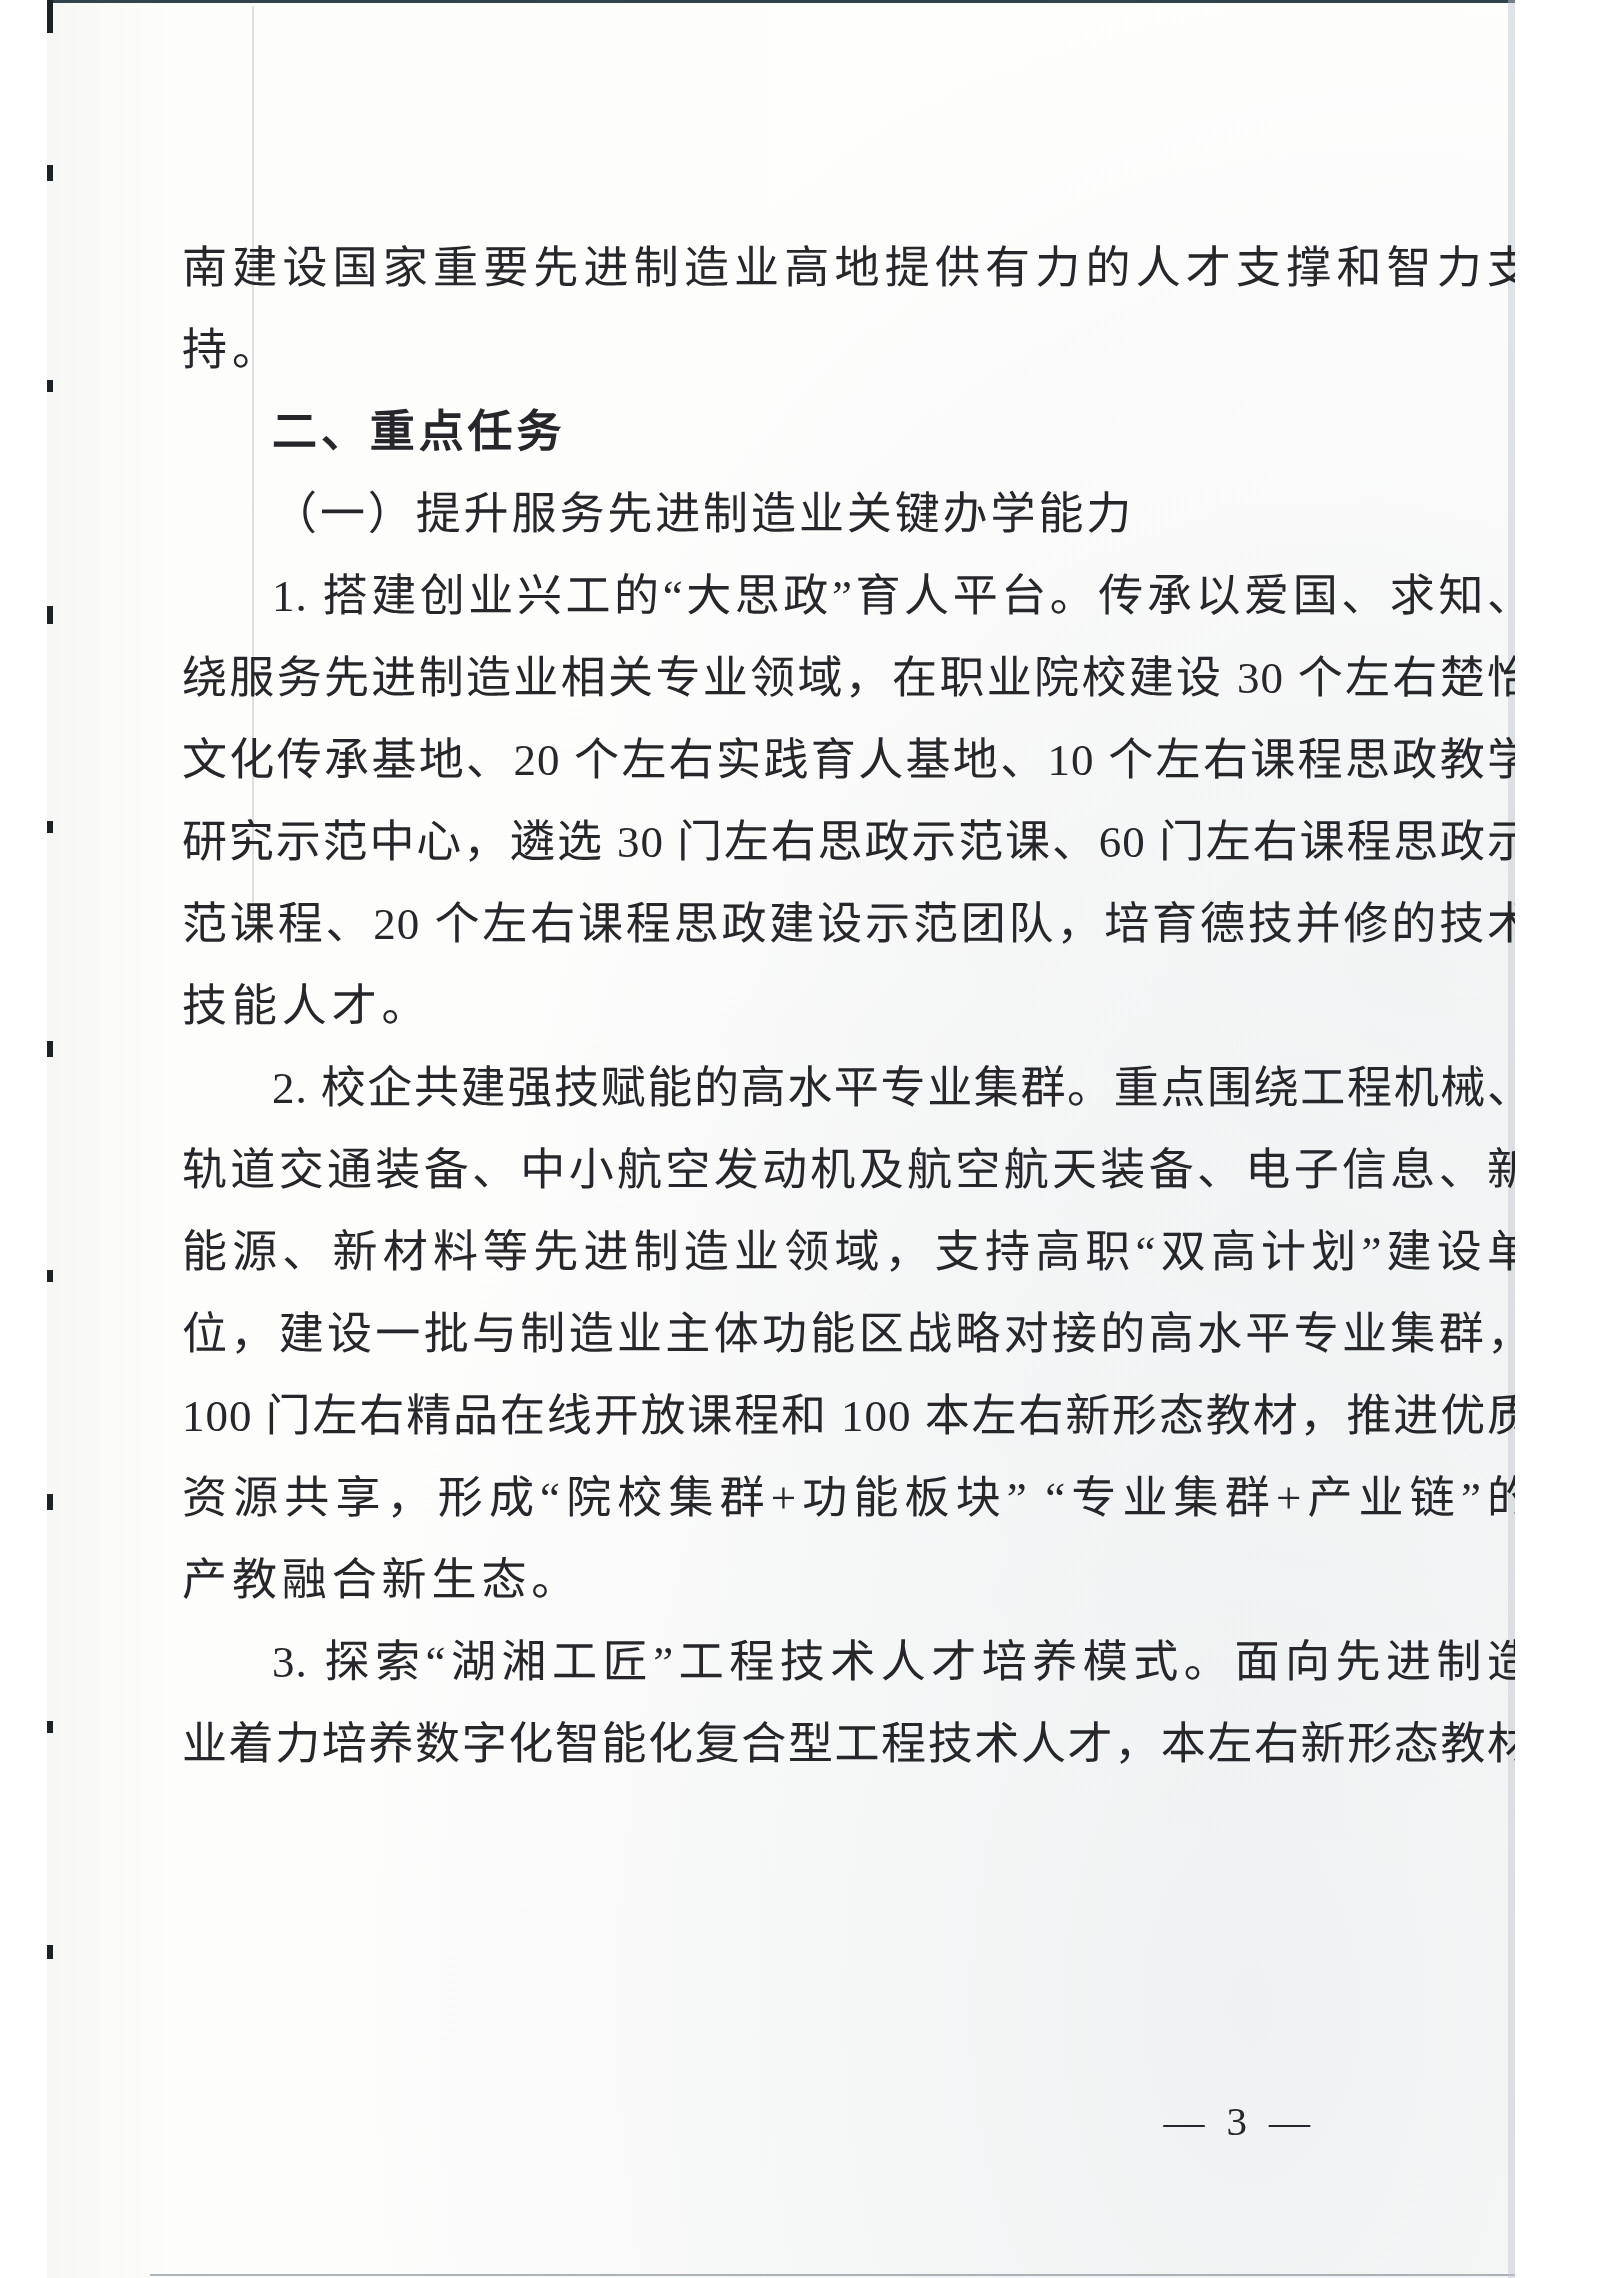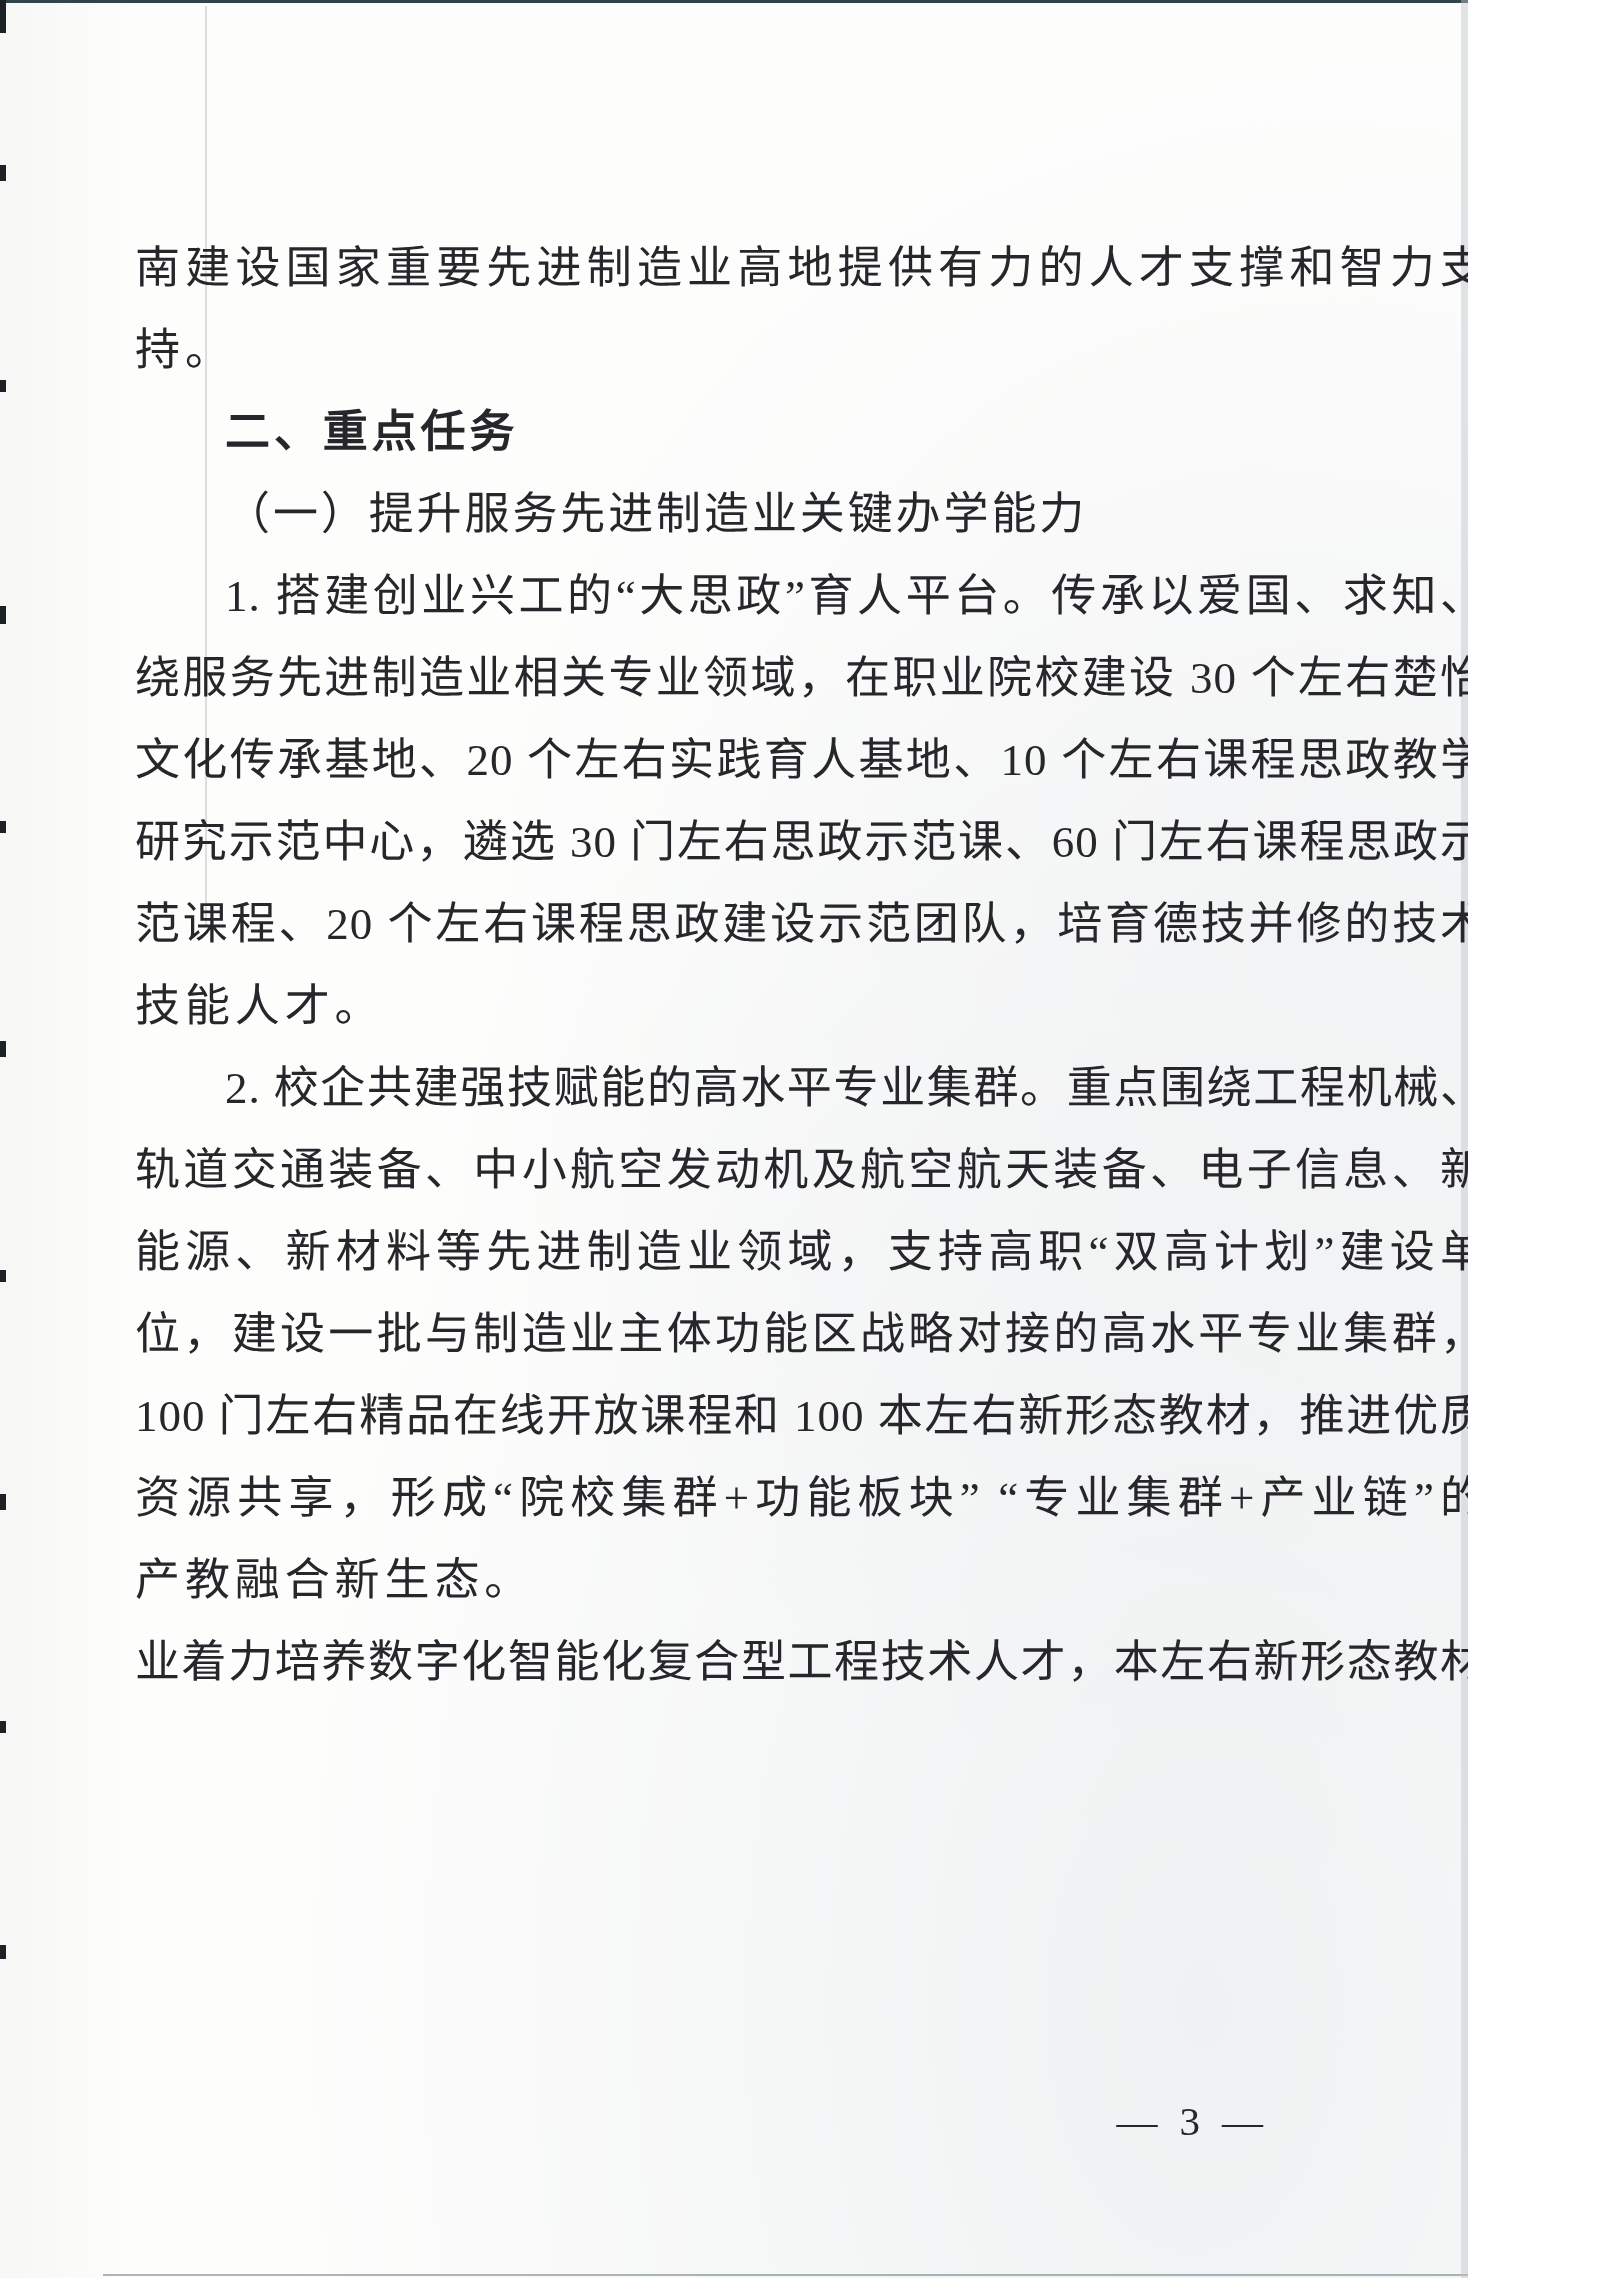--- a/index.html
+++ b/index.html
@@ -6,20 +6,21 @@
   .page{
     position:relative;
     width:1468px;height:2279px;
     background:
       radial-gradient(ellipse at 82% 88%, rgba(205,212,218,0.30), rgba(205,212,218,0) 55%),
       radial-gradient(ellipse at 95% 40%, rgba(215,220,224,0.22), rgba(215,220,224,0) 50%),
       linear-gradient(90deg, #f7f7f5 0px, #fdfdfc 127px, #fefefd 1470px, #f4f5f5 1619px),
       #fdfdfc;
     overflow:hidden;
     font-family:"Liberation Serif","DejaVu Serif",serif;
+    margin-left:47px;
   }
   
   .top-edge{position:absolute;top:0;left:0;width:100%;height:2.9px;background:#33434a;}
   .bottom-edge{position:absolute;bottom:2.9px;left:103px;right:0;height:2px;background:rgba(110,122,130,0.55);}
   .right-band{position:absolute;top:0;right:0;width:6.9px;height:100%;background:rgba(190,198,203,0.45);}
   .crease{position:absolute;top:5.9px;left:205px;width:2px;height:921px;background:rgba(165,170,174,0.38);}
   .edge-mark{position:absolute;left:0;width:5.9px;background:#1c2226;}
   
   .text-block{
     position:absolute;top:227px;left:135px;width:1351px;
@@ -75,18 +76,19 @@
       <div class="line body justify">研究示范中心，遴选 30 门左右思政示范课、60 门左右课程思政示</div>
       <div class="line body justify">范课程、20 个左右课程思政建设示范团队，培育德技并修的技术</div>
       <div class="line body">技能人才。</div>
       <div class="line body indent justify">2. 校企共建强技赋能的高水平专业集群。重点围绕工程机械、</div>
       <div class="line body justify">轨道交通装备、中小航空发动机及航空航天装备、电子信息、新</div>
       <div class="line body justify">能源、新材料等先进制造业领域，支持高职“双高计划”建设单</div>
       <div class="line body justify">位，建设一批与制造业主体功能区战略对接的高水平专业集群，</div>
       <div class="line body justify">100 门左右精品在线开放课程和 100 本左右新形态教材，推进优质</div>
       <div class="line body justify">资源共享，形成“院校集群+功能板块” “专业集群+产业链”的</div>
       <div class="line body">产教融合新生态。</div>
+      <div class="line body indent justify">3. 探索“湖湘工匠”工程技术人才培养模式。面向先进制造</div>
       <div class="line body justify">业着力培养数字化智能化复合型工程技术人才，本左右新形态教材</div>
     </div>
 
   <div class="page-number" style="color: rgb(38, 38, 43);">— 3 —</div>
 </div>
 
 
 </body></html>

